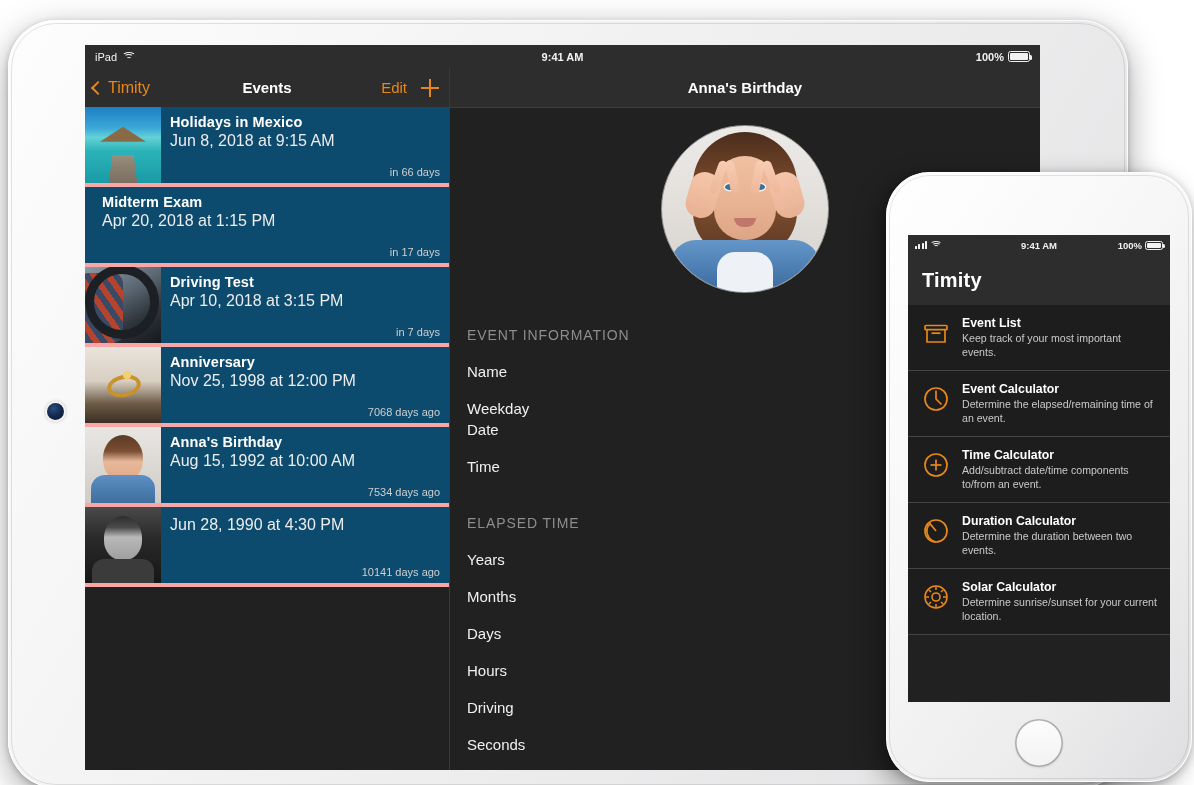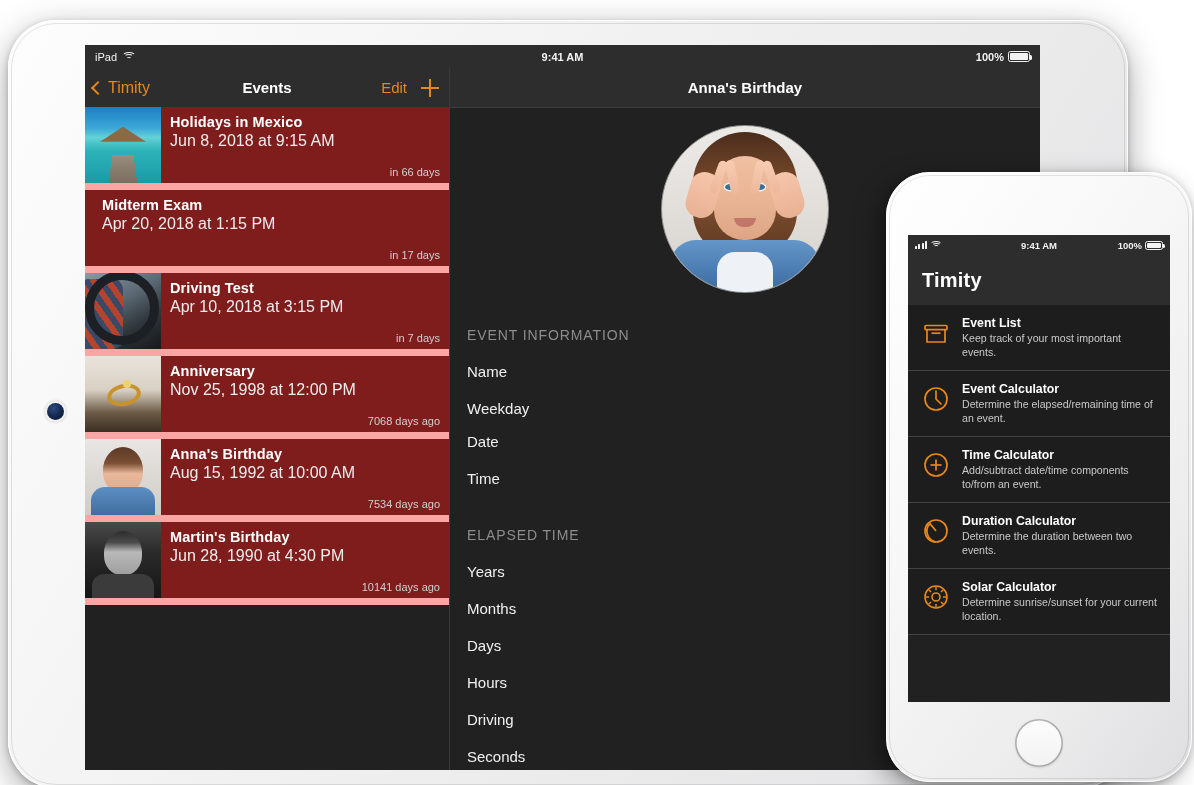--- a/index.html
+++ b/index.html
@@ -61,22 +61,22 @@
   .plus:before,.plus:after{content:"";position:absolute;background:#e8871a;}
   .plus:before{left:0;top:8px;width:18px;height:2.2px;}
   .plus:after{top:0;left:8px;height:18px;width:2.2px;}
 
   .detail-nav{height:39px;background:#2d2d2d;display:flex;align-items:center;justify-content:center;
     border-bottom:1px solid #3d3d3d;}
   .detail-nav span{color:#fff;font-size:15px;font-weight:bold;}
 
   
   .event-list{position:absolute;left:0;right:0;top:39px;bottom:0;overflow:hidden;background:#212121;}
-  .event-row{height:76px;background:#7f1d1d;display:flex;position:relative;
-    border-bottom:7px solid #fca5a5;cursor:pointer;justify-content:flex-end;}
+  .event-row{height:76px;background:#0c4a6e;display:flex;position:relative;
+    border-bottom:4px solid #fca5a5;cursor:pointer;justify-content:flex-end;}
   .thumb{width:76px;height:76px;flex:none;background-size:cover;background-position:center;}
   .no-thumb{width:8px;}
   .ev-text{flex:1;padding:7px 0 0 9px;position:relative;}
   .ev-title{color:#fff;font-size:14.5px;font-weight:bold;letter-spacing:.1px;}
   .ev-date{color:#ededed;font-size:16px;margin-top:2px;}
   .ev-rel{position:absolute;right:9px;bottom:5px;color:#cfcfcf;font-size:11px;}
 
   
   .th-beach{background:
     linear-gradient(#1d7fc4 0%,#3ca8d8 28%,#63d2d6 40%,#2bb3b8 58%,#1a9aa6 100%);
@@ -271,21 +271,20 @@
               <div class="thumb th-anna"></div>
               <div class="ev-text">
                 <div class="ev-title">Anna's Birthday</div>
                 <div class="ev-date">Aug 15, 1992 at 10:00 AM</div>
                 <div class="ev-rel">7534 days ago</div>
               </div>
             </div>
             <div class="event-row">
               <div class="thumb th-martin"></div>
               <div class="ev-text">
-                <div class="ev-title">Martin's Birthday</div>
                 <div class="ev-date">Jun 28, 1990 at 4:30 PM</div>
                 <div class="ev-rel">10141 days ago</div>
               </div>
             </div>
           </div>
       </div>
 
       <div class="detail">
         <div class="detail-nav">
           <span>Anna's Birthday</span>
@@ -306,21 +305,21 @@
             <div class="finger f2"></div>
             <div class="finger f3"></div>
             <div class="finger f4"></div>
           </div>
         </div>
 
         <div id="detail-sections">
             <div class="section-head" style="margin-top: 34px;">EVENT INFORMATION</div>
             <div class="field-row" style="margin-top: 20px;">Name</div>
             <div class="field-row" style="margin-top: 20px;">Weekday</div>
-            <div class="field-row" style="margin-top: 16px;">Date</div>
+            <div class="field-row" style="margin-top: 4px;">Date</div>
             <div class="field-row" style="margin-top: 20px;">Time</div>
             <div class="section-head" style="margin-top: 40px;">ELAPSED TIME</div>
             <div class="field-row" style="margin-top: 20px;">Years</div>
             <div class="field-row" style="margin-top: 20px;">Months</div>
             <div class="field-row" style="margin-top: 20px;">Days</div>
             <div class="field-row" style="margin-top: 20px;">Hours</div>
             <div class="field-row" style="margin-top: 20px;">Driving</div>
             <div class="field-row" style="margin-top: 20px;">Seconds</div>
           </div>
       </div>

